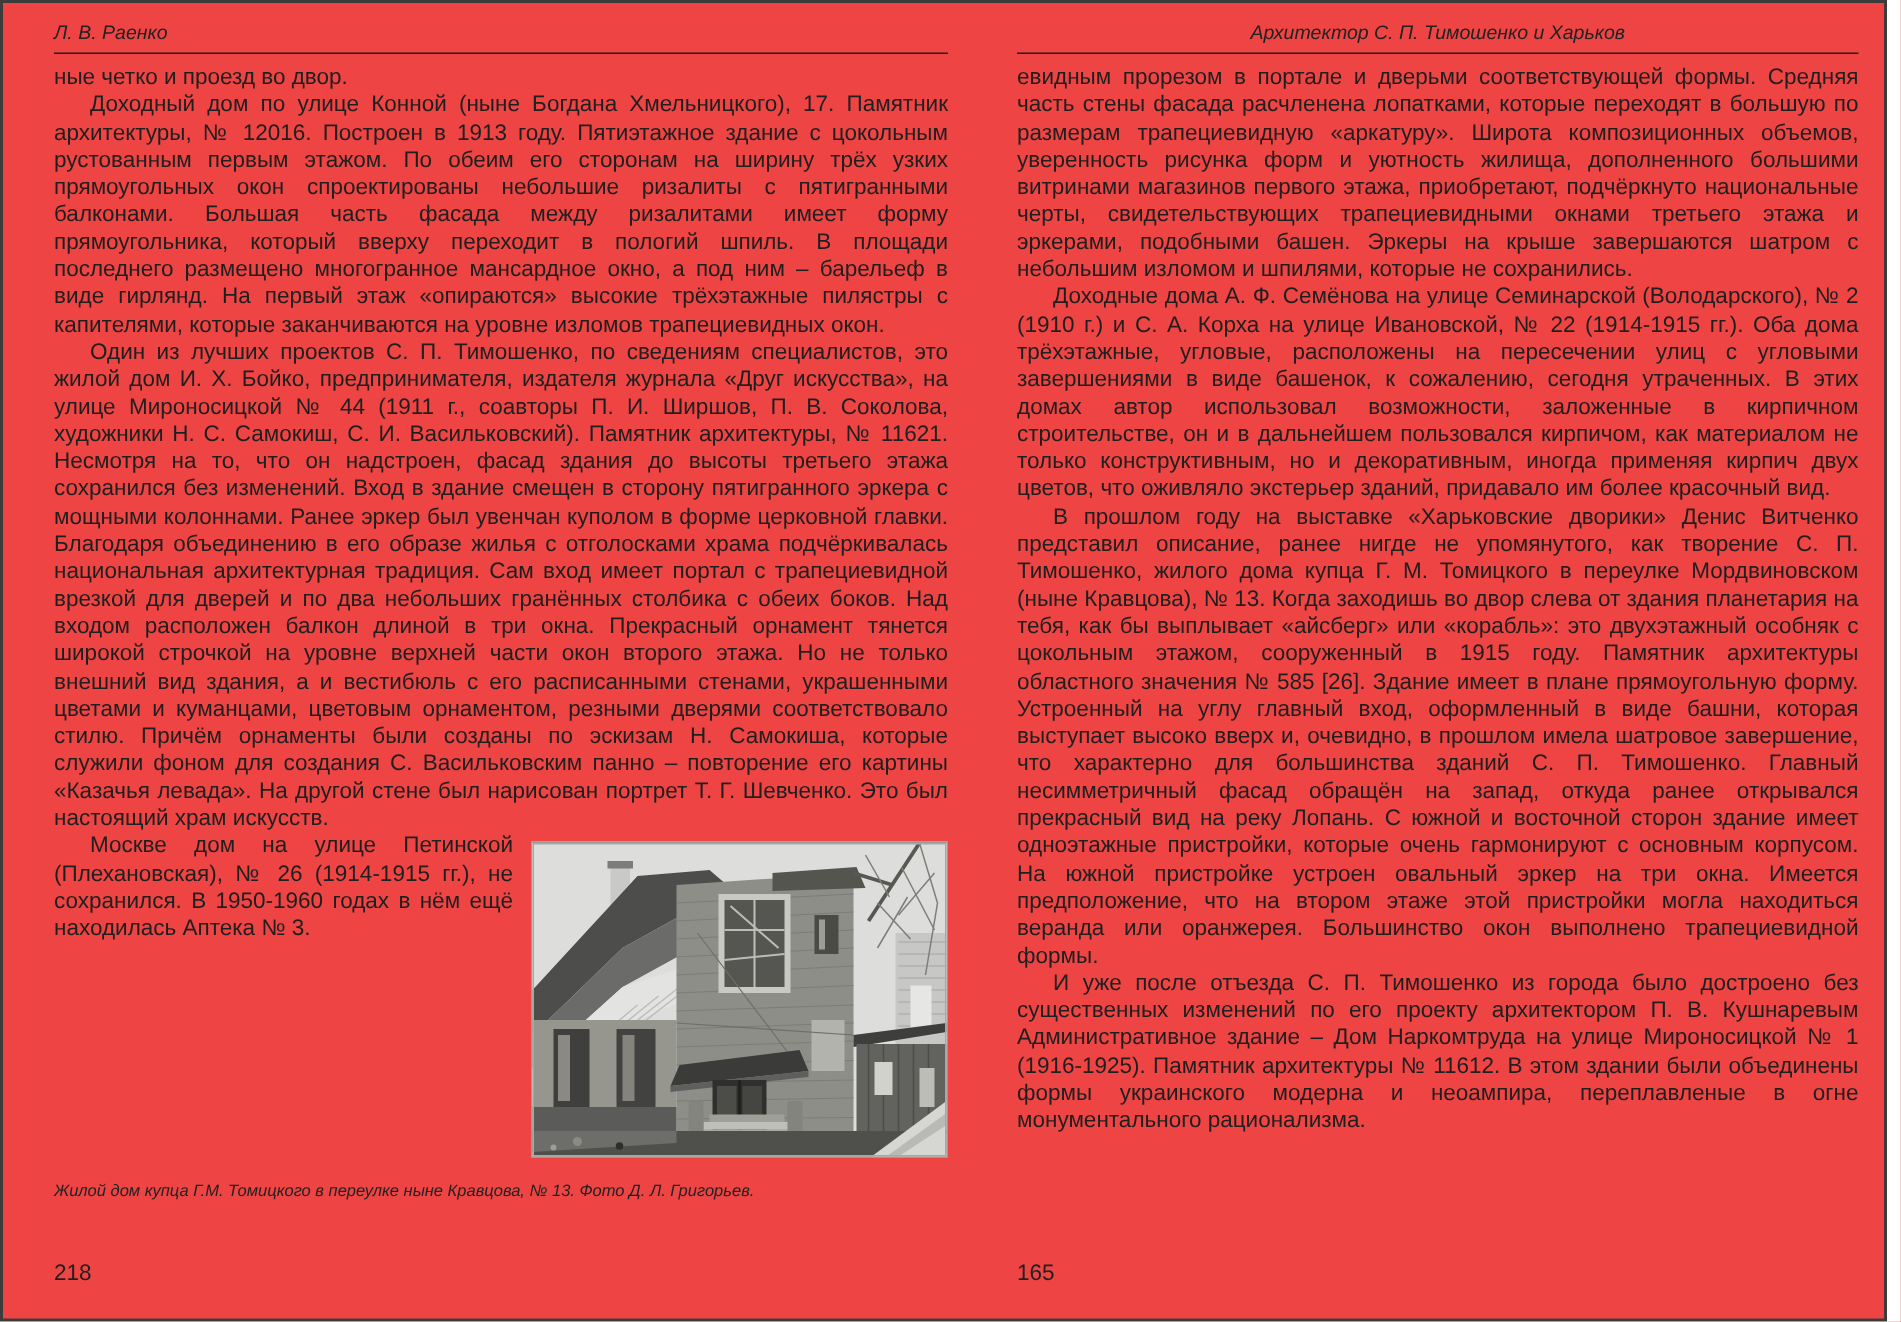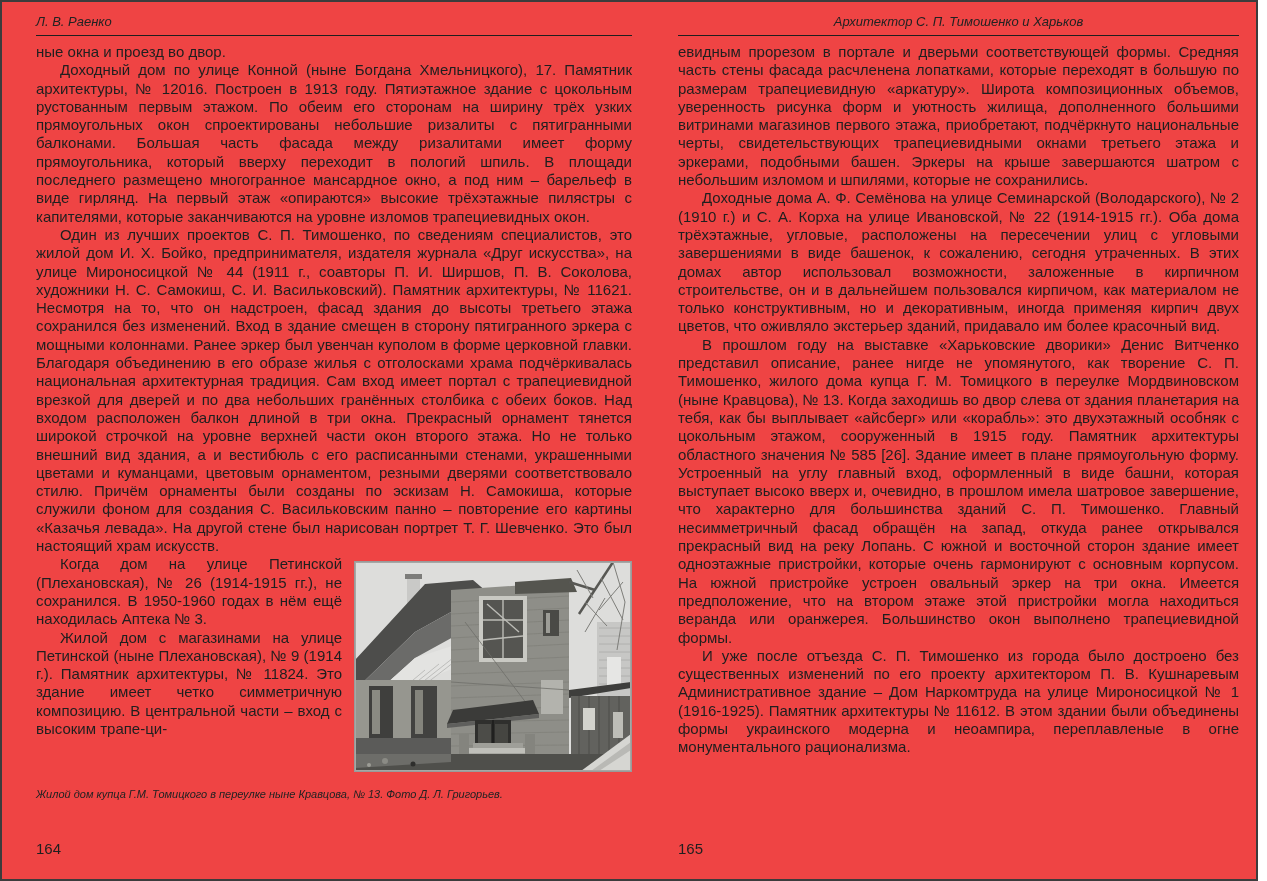--- a/index.html
+++ b/index.html
@@ -32,21 +32,21 @@
   .pageno-right { left:676px; width:561px; }
 </style>
 </head>
 <body>
 
 <div class="canvas">
 
   <div class="page page-left">
     <div class="running-head">Л. В. Раенко</div>
     <div class="body-text">
-      <p><span>ные окна и проезд во двор.</span></p>
+      <p><span>ные четко и проезд во двор.</span></p>
       <p class="indent"><span class="seg-b">Доходный дом</span><span> по улице Конной (ныне Богдана Хмельницкого), 17. Памятник архитектуры, № 12016. Построен в 1913 году. Пятиэтажное здание с цокольным рустованным первым этажом. По обеим его сторонам на ширину трёх узких прямоугольных окон спроектированы небольшие ризалиты с пятигранными балконами. Большая часть фасада между ризалитами имеет форму прямоугольника, который вверху переходит в пологий шпиль. В площади последнего размещено многогранное мансардное окно, а под ним – барельеф в виде гирлянд. На первый этаж «опираются» высокие трёхэтажные пилястры с капителями, которые заканчиваются на уровне изломов трапециевидных окон.</span></p>
       <p class="indent"><span>Один из лучших проектов С. П. Тимошенко, по сведениям специалистов, это </span><span class="seg-b">жилой дом И. Х. Бойко</span><span>, предпринимателя, издателя журнала «Друг искусства», на улице Мироносицкой № 44 (1911 г., соавторы П. И. Ширшов, П. В. Соколова, художники Н. С. Самокиш, С. И. Васильковский). Памятник архитектуры, № 11621. Несмотря на то, что он надстроен, фасад здания до высоты третьего этажа сохранился без изменений. Вход в здание смещен в сторону пятигранного эркера с мощными колоннами. Ранее эркер был увенчан куполом в форме церковной главки. Благодаря объединению в его образе жилья с отголосками храма подчёркивалась национальная архитектурная традиция. Сам вход имеет портал с трапециевидной врезкой для дверей и по два небольших гранённых столбика с обеих боков. Над входом расположен балкон длиной в три окна. Прекрасный орнамент тянется широкой строчкой на уровне верхней части окон второго этажа. Но не только внешний вид здания, а и вестибюль с его расписанными стенами, украшенными цветами и куманцами, цветовым орнаментом, резными дверями соответствовало стилю. Причём орнаменты были созданы по эскизам Н. Самокиша, которые служили фоном для создания С. Васильковским панно – повторение его картины «Казачья левада». На другой стене был нарисован портрет Т. Г. Шевченко. Это был настоящий храм искусств.</span></p>
 
       <div class="photo-wrap">
 
         <svg class="photo" viewBox="0 0 276 209" preserveAspectRatio="none" xmlns="http://www.w3.org/2000/svg">
 
           <rect x="0" y="0" width="276" height="209" fill="#dddddb"></rect>
 
           <rect x="242" y="60" width="34" height="78" fill="#c7c7c5"></rect>
@@ -167,33 +167,32 @@
           <circle cx="30" cy="199" r="3" fill="#8b8b85"></circle>
           <circle cx="58" cy="202" r="2.5" fill="#2e2e2c"></circle>
           <circle cx="14" cy="203" r="2" fill="#9d9d97"></circle>
 
           <polygon points="226,209 276,172 276,209" fill="#d6d6d2"></polygon>
           <polygon points="236,209 276,180 276,188 244,209" fill="#b9b9b5"></polygon>
 
           <rect x="0.5" y="0.5" width="275" height="208" fill="none" stroke="#a7a7a5" stroke-width="1"></rect>
         </svg>
 
-        <p class="indent"><span class="seg-b">Когда дом</span><span> на улице Петинской (Плехановская), № 26 (1914-1915 гг.), не сохранился. В 1950-1960 годах в нём ещё находилась Аптека № 3.</span></p>
-        <p class="indent"><span class="seg-b">Жилой дом с магазинами</span><span> на улице Петинской (ныне Плехановская), № 9 (1914 г.). Памятник архитектуры, № 11824. Это здание имеет четко симметричную композицию. В центральной части – вход с высоким трапе-ци-</span></p>
+        <p class="indent"><span class="seg-b">Москве дом</span><span> на улице Петинской (Плехановская), № 26 (1914-1915 гг.), не сохранился. В 1950-1960 годах в нём ещё находилась Аптека № 3.</span></p>
         <div class="caption">Жилой дом купца Г.М. Томицкого в переулке ныне Кравцова, № 13. Фото Д. Л. Григорьев.</div>
       </div>
     </div>
   </div>
 
   <div class="page page-right">
     <div class="running-head right">Архитектор С. П. Тимошенко и Харьков</div>
     <div class="body-text">
       <p><span>евидным прорезом в портале и дверьми соответствующей формы. Средняя часть стены фасада расчленена лопатками, которые переходят в большую по размерам трапециевидную «аркатуру». Широта композиционных объемов, уверенность рисунка форм и уютность жилища, дополненного большими витринами магазинов первого этажа, приобретают, подчёркнуто национальные черты, свидетельствующих трапециевидными окнами третьего этажа и эркерами, подобными башен. Эркеры на крыше завершаются шатром с небольшим изломом и шпилями, которые не сохранились.</span></p>
       <p class="indent"><span class="seg-b">Доходные дома А. Ф. Семёнова</span><span> на улице Семинарской (Володарского), № 2 (1910 г.) и </span><span class="seg-b">С. А. Корха</span><span> на улице Ивановской, № 22 (1914-1915 гг.). Оба дома трёхэтажные, угловые, расположены на пересечении улиц с угловыми завершениями в виде башенок, к сожалению, сегодня утраченных. В этих домах автор использовал возможности, заложенные в кирпичном строительстве, он и в дальнейшем пользовался кирпичом, как материалом не только конструктивным, но и декоративным, иногда применяя кирпич двух цветов, что оживляло экстерьер зданий, придавало им более красочный вид.</span></p>
       <p class="indent"><span>В прошлом году на выставке «Харьковские дворики» Денис Витченко представил описание, ранее нигде не упомянутого, как творение С. П. Тимошенко, </span><span class="seg-b">жилого дома купца Г. М. Томицкого</span><span> в переулке Мордвиновском (ныне Кравцова), № 13. Когда заходишь во двор слева от здания планетария на тебя, как бы выплывает «айсберг» или «корабль»: это двухэтажный особняк с цокольным этажом, сооруженный в 1915 году. Памятник архитектуры областного значения № 585 [26]. Здание имеет в плане прямоугольную форму. Устроенный на углу главный вход, оформленный в виде башни, которая выступает высоко вверх и, очевидно, в прошлом имела шатровое завершение, что характерно для большинства зданий С. П. Тимошенко. Главный несимметричный фасад обращён на запад, откуда ранее открывался прекрасный вид на реку Лопань. С южной и восточной сторон здание имеет одноэтажные пристройки, которые очень гармонируют с основным корпусом. На южной пристройке устроен овальный эркер на три окна. Имеется предположение, что на втором этаже этой пристройки могла находиться веранда или оранжерея. Большинство окон выполнено трапециевидной формы.</span></p>
       <p class="indent"><span>И уже после отъезда С. П. Тимошенко из города было достроено без существенных изменений по его проекту архитектором П. В. Кушнаревым </span><span class="seg-b">Административное здание – Дом Наркомтруда</span><span> на улице Мироносицкой № 1 (1916-1925). Памятник архитектуры № 11612. В этом здании были объединены формы украинского модерна и неоампира, переплавленые в огне монументального рационализма.</span></p>
     </div>
   </div>
 
-  <div class="pageno pageno-left">164</div>
+  <div class="pageno pageno-left">218</div>
   <div class="pageno pageno-right">165</div>
 
 </div>
 
 </body></html>

